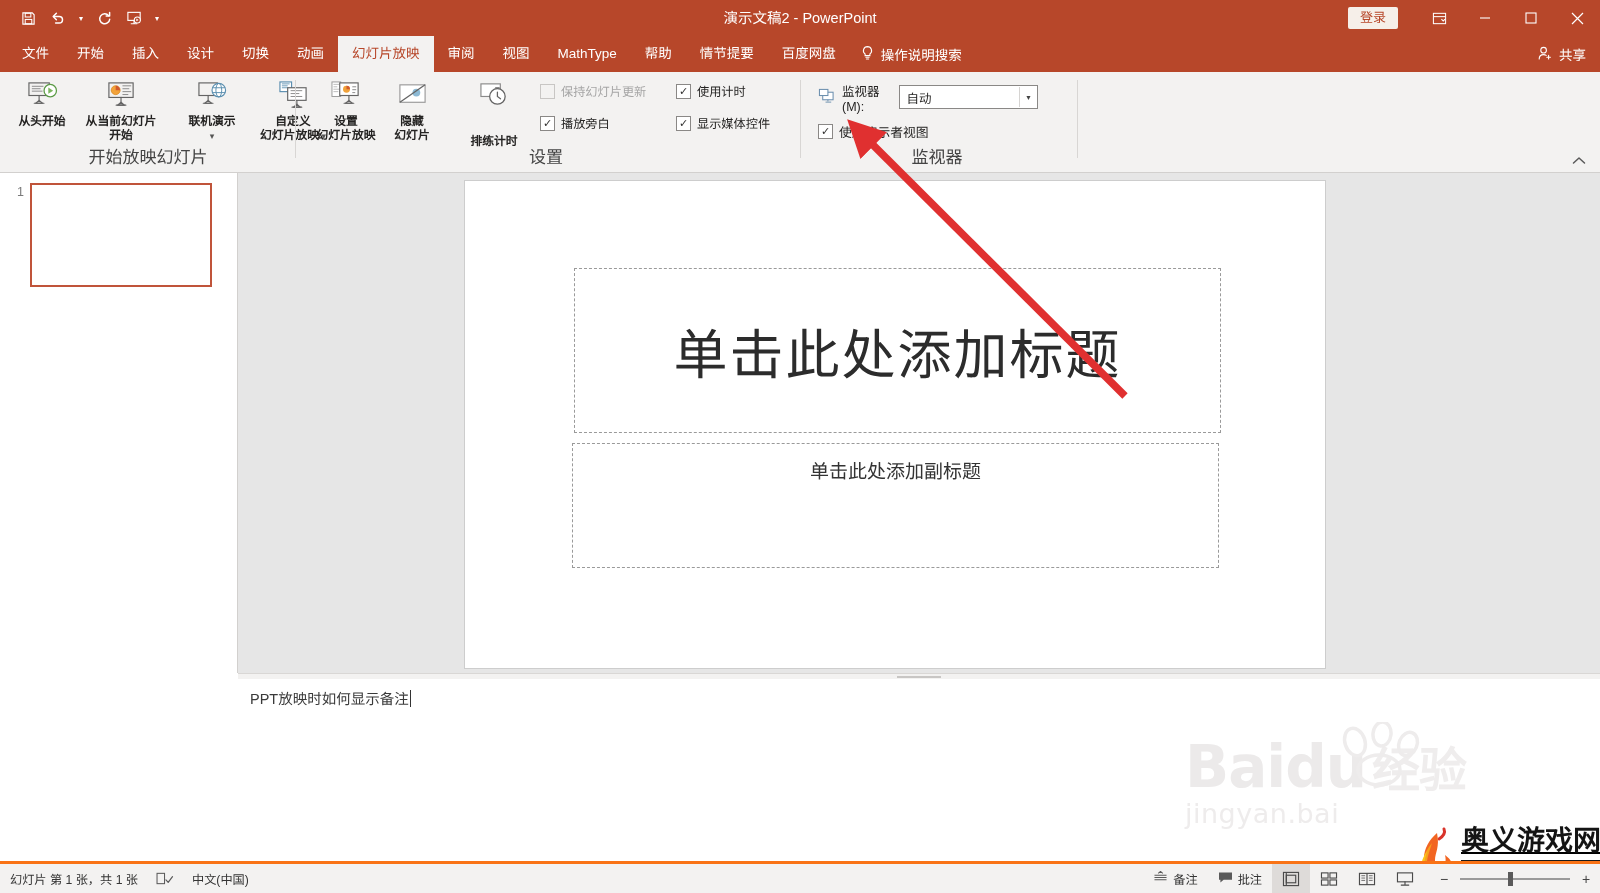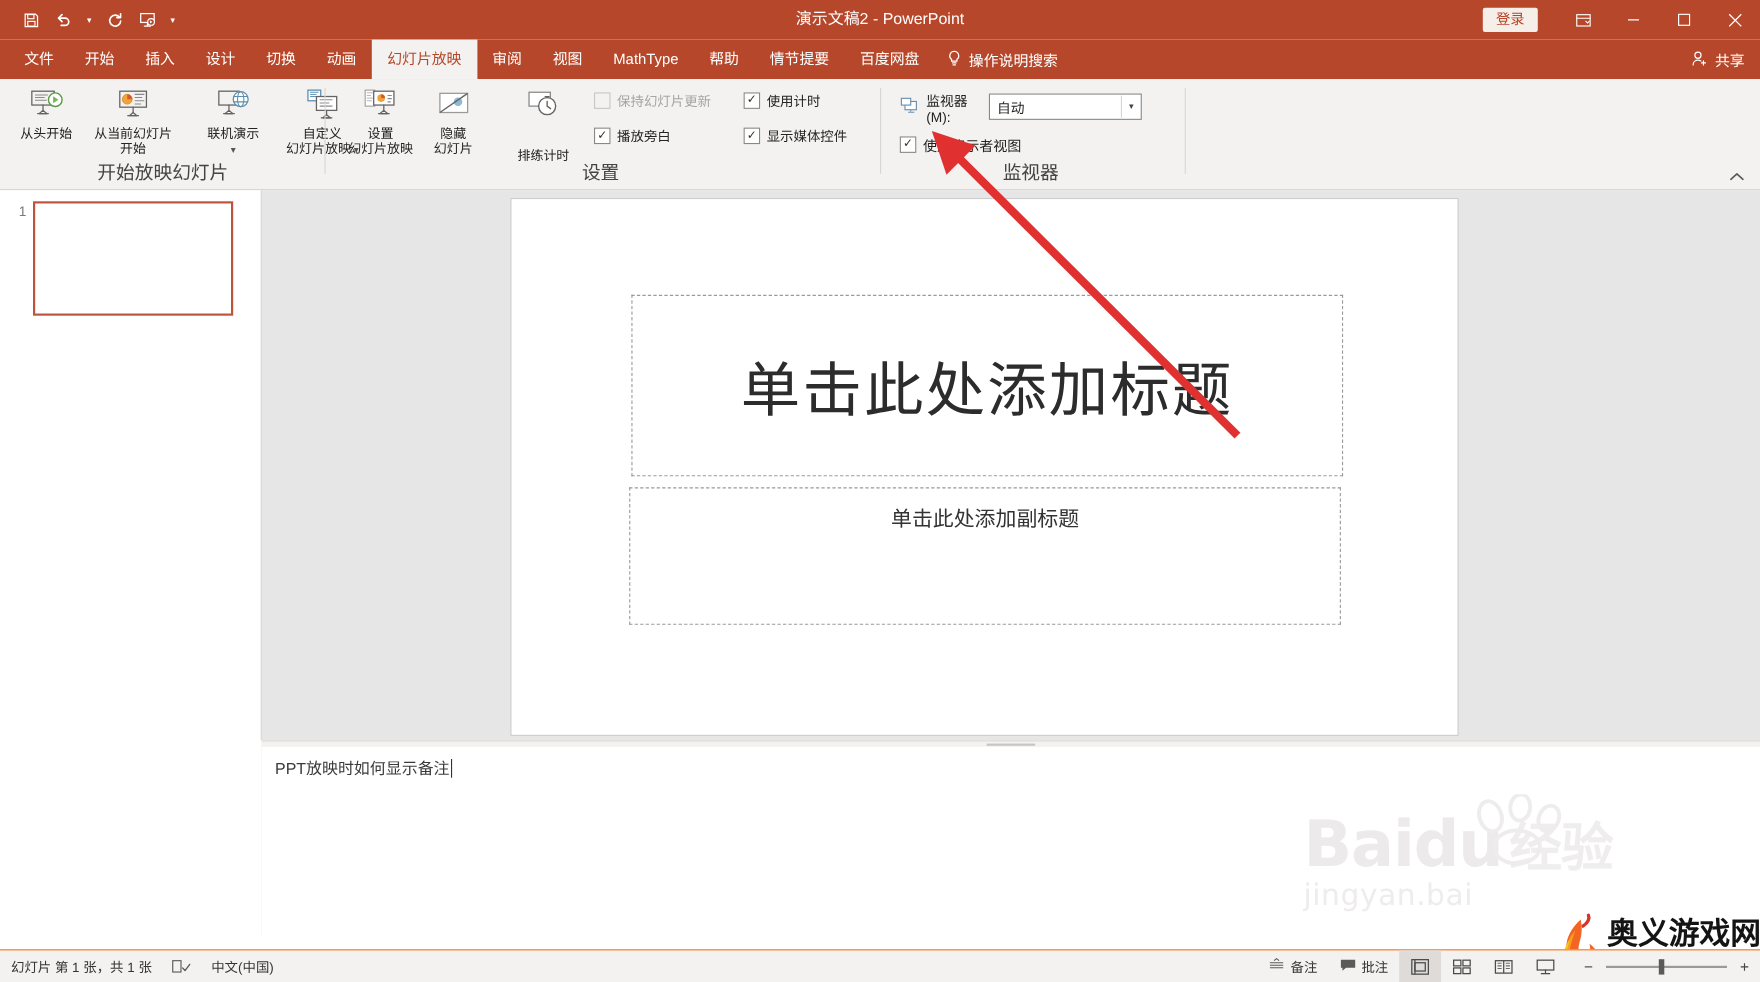--- a/index.html
+++ b/index.html
@@ -168,20 +168,21 @@
 
   .bigbtn {
     width: 72px;
     min-height: 70px;
     display: flex;
     flex-direction: column;
     align-items: center;
     padding-top: 4px;
     cursor: pointer;
     border-radius: 2px;
+    font-weight: bold;
   }
   .bigbtn .ico {
     height: 34px;
     display: flex; align-items: center; justify-content: center;
   }
   .bigbtn .lbl {
     font-size: 11.8px;
     color: #252423;
     text-align: center;
     line-height: 14px;
@@ -399,22 +400,23 @@
     width: 105px; height: 66px;
   }
 
   
   .aoel {
     position: absolute;
     right: 0; bottom: 0;
     width: 185px; height: 68px;
     background: #ffffff;
     display: flex;
-    align-items: center;
+    align-items: flex-start;
     overflow: hidden;
+    text-decoration: underline;
   }
   .aoel-flame {
     width: 46px; height: 62px;
     flex: 0 0 auto;
     position: relative;
   }
   .aoel-right {
     flex: 1 1 auto;
     padding-right: 3px;
   }
@@ -437,21 +439,21 @@
     padding: 2px 2px 2px 4px;
     text-align: center;
   }
 
   
   .statusbar {
     position: absolute;
     left: 0; bottom: 0;
     width: 1600px; height: 29px;
     background: #f3f2f1;
-    border-top: 1px solid #f97316;
+    border-top: 3px solid #f97316;
     font-size: 12.2px;
     color: #353535;
   }
   .sb-left {
     position: absolute;
     left: 10px; top: 0; height: 29px;
     display: flex; align-items: center; gap: 18px;
   }
   .sb-item { display: flex; align-items: center; gap: 6px; cursor: pointer; white-space: nowrap; }
   .sb-right {

